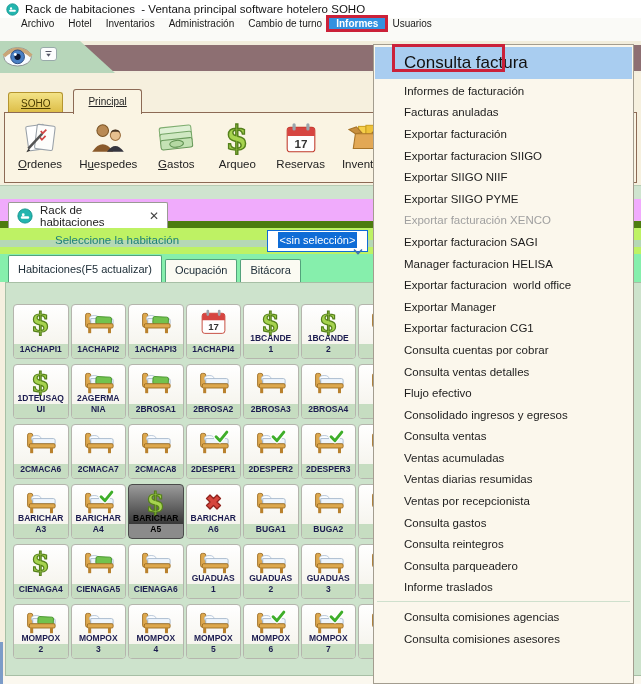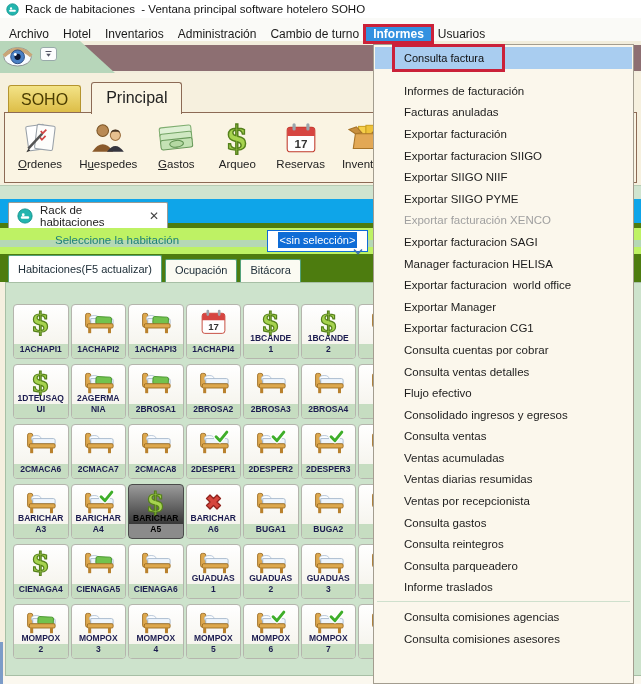--- a/index.html
+++ b/index.html
@@ -8,70 +8,70 @@
           font-family:"Liberation Sans",sans-serif;-webkit-font-smoothing:antialiased;}
 
   
   .titlebar{position:absolute;left:0;top:0;width:100%;height:18px;background:#fff;
             display:flex;align-items:center;gap:6px;padding-left:6px;}
   .titlebar .icn svg{width:13px;height:13px;display:block;}
   .title-text{font-size:11.5px;color:#141414;white-space:pre;}
 
   
   .menubar{position:absolute;left:0;top:18px;width:100%;height:23px;background:#fafaf7;
-           display:flex;align-items:flex-end;padding-left:2px;font-size:12px;}
+           display:flex;align-items:flex-start;padding-left:14px;font-size:10px;}
   .mb-item{position:relative;display:flex;align-items:center;padding:0 7px;color:#1a1a1a;}
   .mb-item.sel{background:#3391e0;color:#fff;font-weight:bold;}
   .mb-item.ring{box-shadow:0 0 0 3px #cb2139;z-index:12;}
 
   
   .toolstrip{position:absolute;left:0;top:41px;width:100%;height:32px;background:#f2eddc;}
   .strip-band{position:absolute;left:0;top:4px;right:0;bottom:2px;background:#8d6f72;}
   .strip-green{position:absolute;left:0;top:0;bottom:0;width:115px;background:#b7d6ba;
                clip-path:polygon(0 0,80px 0,115px 100%,0 100%);}
   .eye-wrap{position:absolute;left:2px;top:1px;}
   .eye-wrap svg{width:33px;height:26px;display:block;}
   .chev-btn{position:absolute;left:40px;top:6px;width:17px;height:14px;background:#fdfdfd;
             border:1px solid #9aa;border-radius:3px;display:flex;align-items:center;justify-content:center;}
   .chev-btn svg{width:9px;height:9px;display:block;}
 
   
   .ribbon{position:absolute;left:0;top:73px;width:100%;height:112px;background:#f6f0de;}
   .rtabs{position:absolute;left:8px;top:11px;height:29px;display:flex;gap:10px;align-items:flex-end;}
-  .rtab{font-size:16px;padding:6px 14px 5px;border:1px solid #8c6a55;border-bottom:none;
-        border-radius:3px 3px 0 0;position:relative;}
+  .rtab{font-size:10px;padding:6px 14px 5px;border:1px solid #8c6a55;border-bottom:none;
+        border-radius:3px 3px 0 0;position:relative;text-decoration:underline;}
   .rtab.gold{background:linear-gradient(#f3e387,#dcbc45);border-color:#b5952f;color:#4a3c00;padding:5px 12px 4px;}
   .rtab.active{background:#faf4e3;color:#222;z-index:2;margin-bottom:-1px;padding-bottom:7px;}
   .rpanel{position:absolute;left:4px;right:4px;top:39px;bottom:2px;background:#faf4e3;
           border:1px solid #8c6a55;display:flex;align-items:flex-start;gap:17px;padding:8px 0 0 13px;}
   .rbtn{display:flex;flex-direction:column;align-items:center;gap:3px;min-width:44px;}
   .rbtn .icn svg{width:38px;height:34px;display:block;}
   .rlabel{font-size:11.5px;color:#222;}
 
   
   .green-gap{position:absolute;left:0;top:185px;width:100%;height:14px;background:#cfe4cf;border-top:1px solid #b6ccb4;}
-  .doctabs{position:absolute;left:0;top:199px;width:100%;height:29px;background:#0ea5e9;border-bottom:5px solid #4d7c0f;}
+  .doctabs{position:absolute;left:0;top:199px;width:100%;height:29px;background:#f0abfc;border-bottom:7px solid #4d7c0f;}
   .doctab{position:absolute;left:8px;top:3px;height:26px;width:160px;background:#fff;
           border:1px solid #9a9a94;border-bottom:none;border-radius:2px 2px 0 0;
           display:flex;align-items:center;gap:7px;padding:0 8px;font-size:11.5px;color:#222;}
   .doctab .icn svg{width:16px;height:16px;display:block;}
   .tab-close{margin-left:auto;color:#444;font-size:12px;line-height:1;}
 
   
   .selrow{position:absolute;left:0;top:228px;width:100%;height:26px;background:#bef264;}
   .sel-band{position:absolute;left:0;right:0;top:12px;height:7px;background:#b5d8b5;}
   .sel-label{position:absolute;left:55px;top:6px;font-size:11.5px;color:#1d8078;z-index:1;}
   .combo{position:absolute;left:267px;top:2px;width:101px;height:22px;background:#fff;
          border:1px solid #0f6cd6;display:flex;align-items:center;padding:1px;z-index:1;flex-direction:column;}
   .combo-sel{background:#0f6cd6;color:#fff;font-size:11px;padding:2px 2px;white-space:nowrap;}
   .combo-arrow{margin-left:auto;padding-right:3px;display:flex;}
   .combo-arrow svg{width:10px;height:7px;}
 
   
-  .viewtabs{position:absolute;left:0;top:254px;width:100%;height:28px;background:#4d7c0f;
+  .viewtabs{position:absolute;left:0;top:254px;width:100%;height:28px;background:#86efac;
             display:flex;align-items:flex-end;padding-left:8px;gap:3px;}
   .vtab{height:23px;padding:4px 9px;font-size:11px;color:#20303a;background:#fbfbf2;
         border:1px solid #53a27b;border-bottom:none;border-radius:2px 2px 0 0;}
   .vtab.active{height:27px;background:#fff;padding-top:7px;}
 
   
   .left-margin{position:absolute;left:0;top:282px;width:5px;height:394px;background:#f5efdf;}
   .gridarea{position:absolute;left:5px;top:282px;right:0;height:394px;background:#cde3cc;
             border:1px solid #a7bfa5;border-right:none;}
   .grid{position:absolute;left:7px;top:21px;display:grid;
@@ -86,22 +86,22 @@
   .room.selected{background:linear-gradient(#9b9b9b,#141414);border-color:#4a4a4a;}
   .room.selected .room-strip{background:#8b8b8b;}
   .room.selected .room-label{color:#000;}
 
   .bottom-strip{position:absolute;left:0;top:676px;width:100%;height:8px;background:#fbf8ef;}
   .blue-edge{position:absolute;left:0;top:642px;width:3px;height:42px;background:#7c9cc8;}
 
   
   .popup{position:absolute;left:373px;top:44px;width:261px;height:640px;background:#fbf7ec;
          border:1px solid #a39d8f;z-index:5;}
-  .popup-hl{position:absolute;left:1px;right:1px;top:2px;height:22px;background:#a9cdf0;
-            display:flex;align-items:center;padding-left:29px;font-size:11px;color:#101010;}
+  .popup-hl{position:absolute;left:1px;right:1px;top:2px;height:32px;background:#a9cdf0;
+            display:flex;align-items:center;padding-left:29px;font-size:17px;color:#101010;}
   .redbox2{position:absolute;left:17px;top:-3px;height:28px;width:113px;border:3px solid #cb2139;z-index:10;}
   .pitems{position:absolute;left:1px;right:1px;top:35px;}
   .pitem{height:21.6px;display:flex;align-items:center;padding-left:29px;font-size:11.5px;
          color:#1c1c1c;white-space:pre;}
   .pitem.disabled{color:#a0a0a0;}
   .psep{height:1px;background:#cfe0cd;margin:3px 2px 4px 2px;}
 
   u{text-decoration:underline;}
 </style>
 </head>

